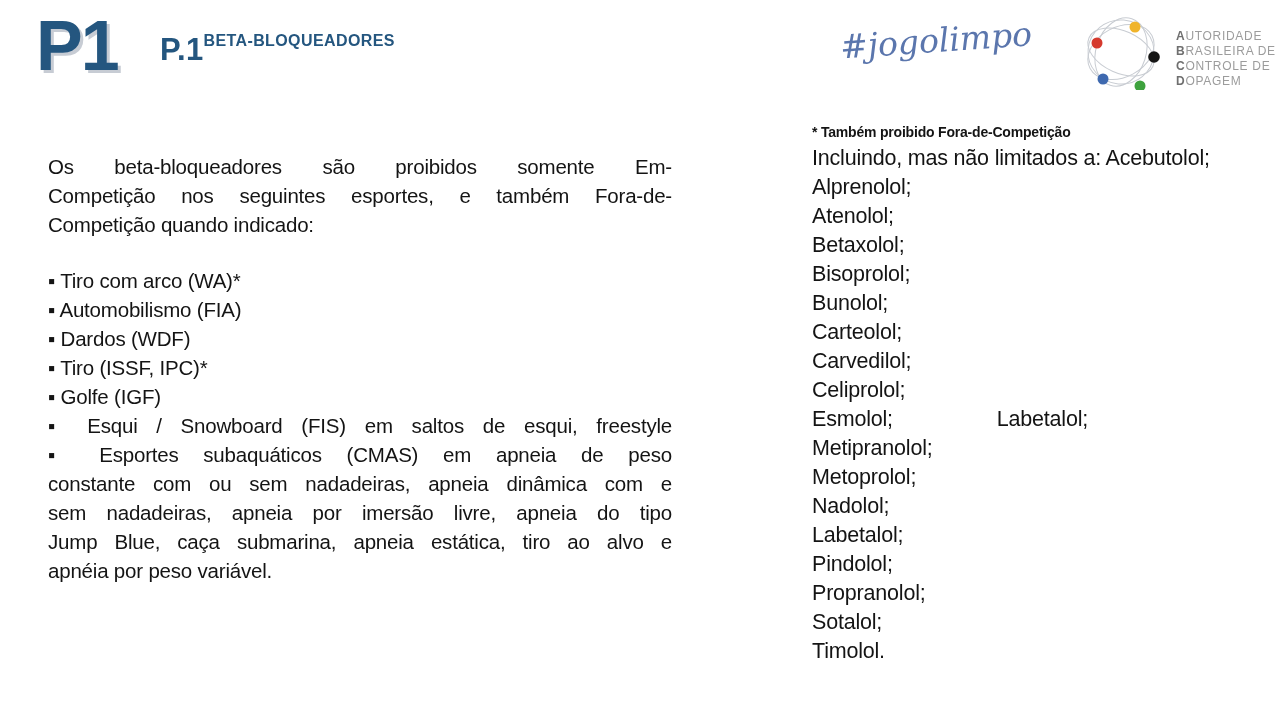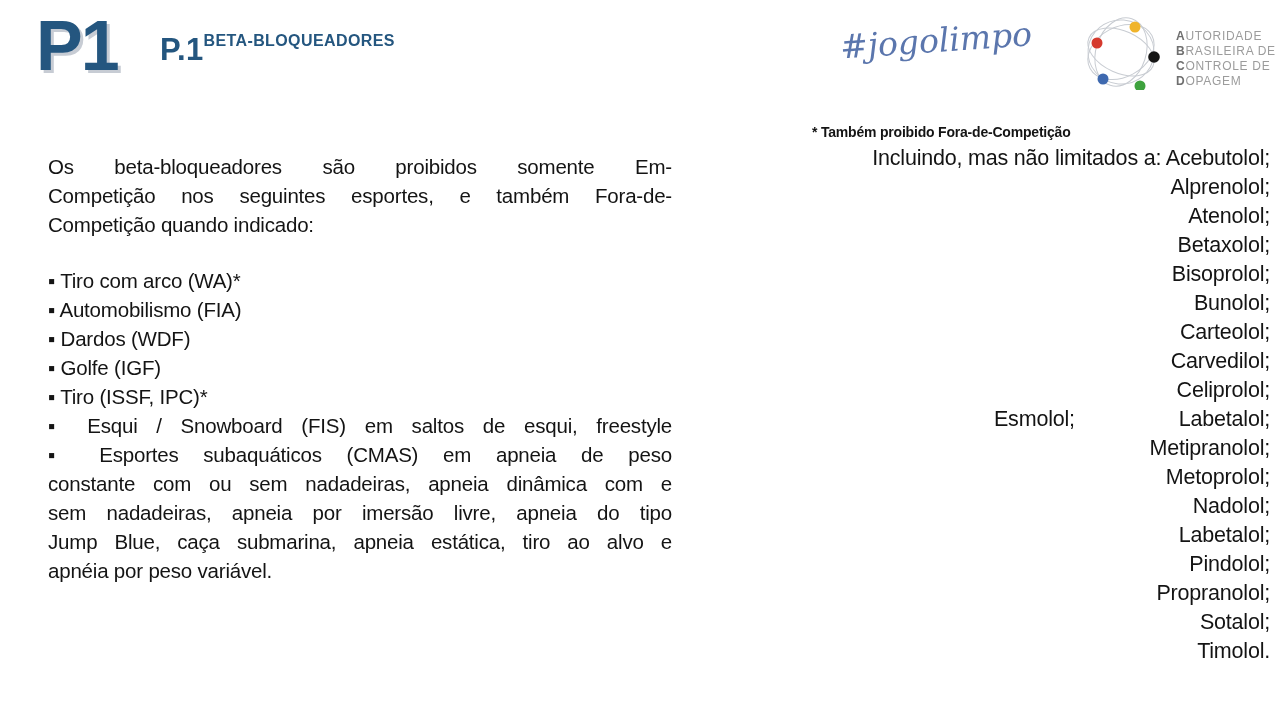--- a/index.html
+++ b/index.html
@@ -33,21 +33,21 @@
 
   
   .left-col { position:absolute; left:48px; top:152px; width:624px; font-size:20.5px; line-height:29px; letter-spacing:-0.2px; }
   .jline { text-align:justify; text-align-last:justify; }
   .jline.last { text-align-last:auto; }
   .bullets { margin-top:27px; }
 
   
   .right-col { position:absolute; left:785px; top:124px; width:458px;margin-left:27px; }
   .note { font-size:14px; font-weight:bold; letter-spacing:-0.2px; margin:0 0 4px 0; }
-  .sub-line { font-size:21.5px; line-height:29px; letter-spacing:-0.2px; white-space:pre-wrap;text-align:right; }
+  .sub-line { font-size:21.5px; line-height:29px; letter-spacing:-0.2px; white-space:pre-wrap; }
 </style>
 </head>
 <body>
 
 <div class="page">
 
   <div class="badge">P1</div>
 
   <div class="title">
     <span class="title-prefix">P.1</span>
@@ -79,22 +79,22 @@
   <div class="left-col">
     <div id="intro">
         <div class="jline">Os beta-bloqueadores são proibidos somente Em-</div>
         <div class="jline">Competição nos seguintes esportes, e também Fora-de-</div>
         <div class="jline last">Competição quando indicado:</div>
       </div>
     <div id="bullets" class="bullets">
         <div class="jline last">▪ Tiro com arco (WA)*</div>
         <div class="jline last">▪ Automobilismo (FIA)</div>
         <div class="jline last">▪ Dardos (WDF)</div>
+        <div class="jline last">▪ Tiro (ISSF, IPC)*</div>
         <div class="jline last">▪ Golfe (IGF)</div>
-        <div class="jline last">▪ Tiro (ISSF, IPC)*</div>
         <div class="jline">▪ Esqui / Snowboard (FIS) em saltos de esqui, freestyle</div>
         <div class="jline">▪ Esportes subaquáticos (CMAS) em apneia de peso</div>
         <div class="jline">constante com ou sem nadadeiras, apneia dinâmica com e</div>
         <div class="jline">sem nadadeiras, apneia por imersão livre, apneia do tipo</div>
         <div class="jline">Jump Blue, caça submarina, apneia estática, tiro ao alvo e</div>
         <div class="jline last">apnéia por peso variável.</div>
       </div>
   </div>
 
   <div class="right-col">

